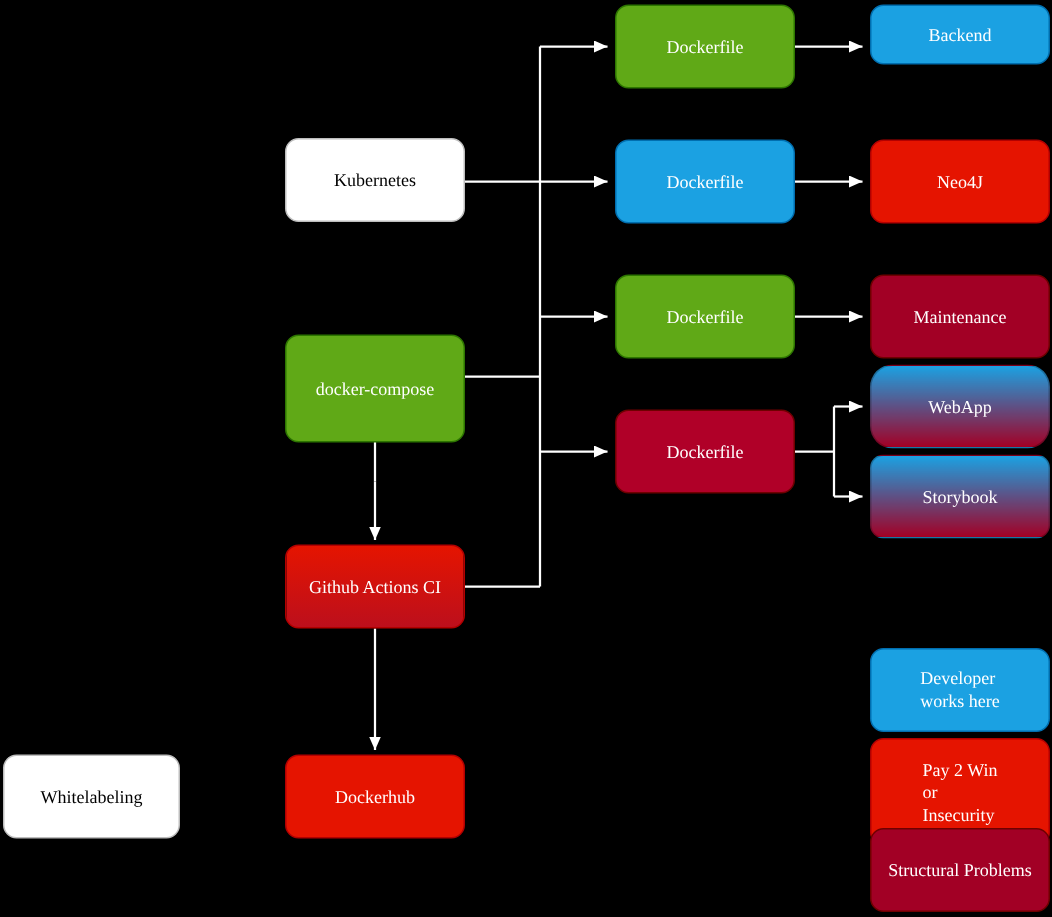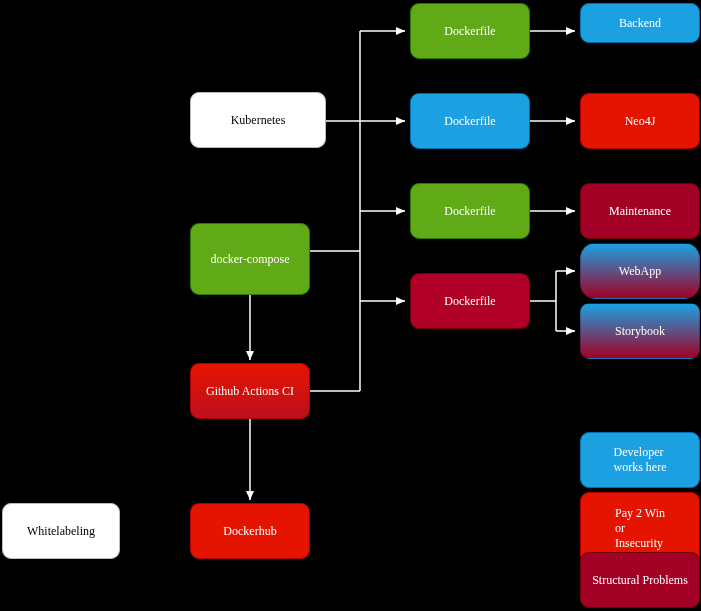--- a/index.html
+++ b/index.html
@@ -63,21 +63,21 @@
       <line x1="556" y1="271" x2="575" y2="271" marker-end="url(#arrow)"></line>
       <line x1="556" y1="331" x2="575" y2="331" marker-end="url(#arrow)"></line>
 
       <line x1="250" y1="321" x2="250" y2="281" marker-end="url(#arrow)"></line>
       <line x1="250" y1="321" x2="250" y2="360" marker-end="url(#arrow)"></line>
 
       <line x1="250" y1="419" x2="250" y2="500" marker-end="url(#arrow)"></line>
     </g>
   </svg>
 
-  <div class="node fill-white" style="left:190px;top:92px;width:136px;height:56px;">
+  <div class="node fill-white" style="left:190px;top:92px;width:120px;height:56px;">
     <span class="lbl">Kubernetes</span>
   </div>
 
   <div class="node fill-green" style="left:190px;top:223px;width:120px;height:72px;">
     <span class="lbl">docker-compose</span>
   </div>
 
   <div class="node fill-red-grad" style="left:190px;top:363px;width:120px;height:56px;">
     <span class="lbl">Github Actions CI</span>
   </div>

